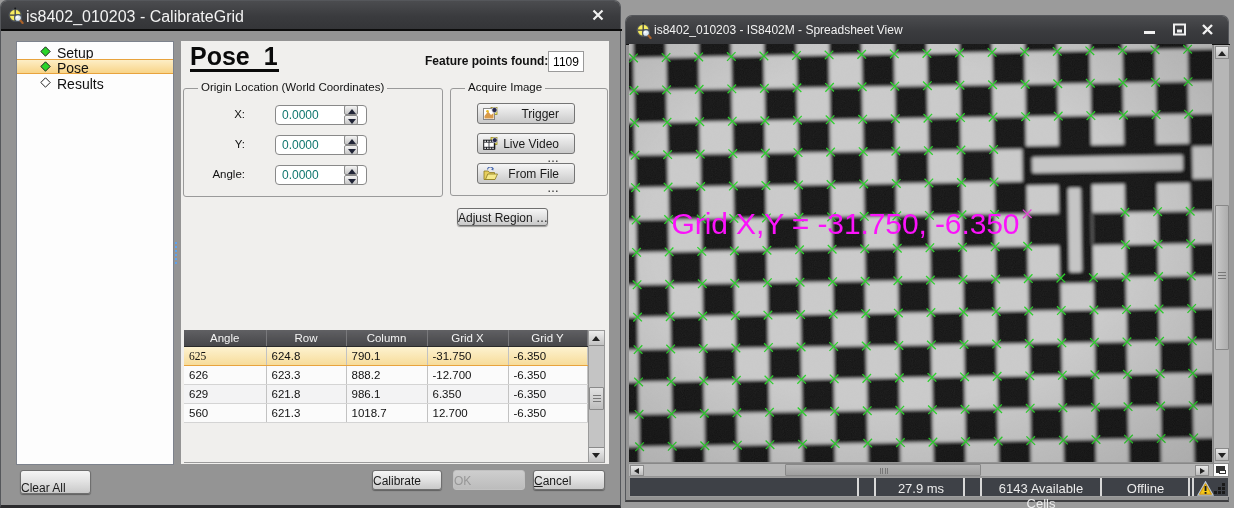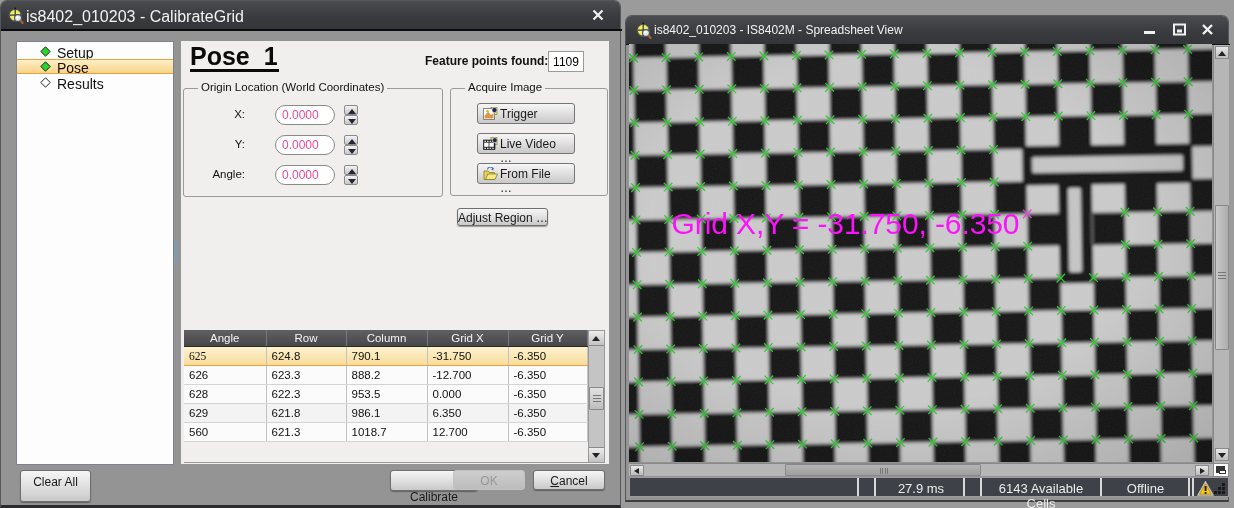--- a/index.html
+++ b/index.html
@@ -1,34 +1,34 @@
 <!DOCTYPE html>
 <html><head><meta charset="utf-8"><style>
 *{margin:0;padding:0;box-sizing:border-box}
 body{width:1234px;height:508px;position:relative;overflow:hidden;background:#9b9b9b;
  font-family:"Liberation Sans",sans-serif;-webkit-font-smoothing:antialiased}
 .win{position:absolute;background:#949494;border:1px solid #55575b}
 .tbar{position:absolute;left:0;top:0;right:0;height:28px;color:#f2f2f2;font-size:13px;
  background:linear-gradient(#4b4c4f,#3a3b3e 55%,#343538);border-radius:6px 6px 0 0}
 .btn{position:absolute;background:linear-gradient(#f5f5f5,#e3e3e3 45%,#c9c9c9);border:1px solid #6f6f6f;
- border-radius:3px;font-size:12px;color:#1a1a1a;text-align:center;box-shadow:0 1px 1px rgba(0,0,0,.35)}
+ border-radius:3px;font-size:12px;color:#1a1a1a;box-shadow:0 1px 1px rgba(0,0,0,.35)}
 .gbox{position:absolute;border:1px solid #9a9a9a;border-radius:3px}
 .gbox>b{position:absolute;top:-8px;left:14px;background:#f0efed;padding:0 3px;font-weight:400;font-size:11.5px;color:#111}
 .lbl{position:absolute;font-size:11.5px;color:#111;text-align:right}
 .spin{position:absolute;width:83px;height:20px}
-.spin .tx{position:absolute;left:0;top:0;width:60px;height:20px;background:#fff;border:1px solid #898989;
- border-radius:10px;font-size:12px;color:#ec4899;padding:2px 0 0 6px}
+.spin .tx{position:absolute;left:0;top:0;width:92px;height:20px;background:#fff;border:1px solid #898989;
+ border-radius:4px;font-size:12px;color:#0f766e;padding:2px 0 0 6px}
 .sb{position:absolute;left:69px;width:14px;height:10px;background:linear-gradient(#f4f4f4,#c6c6c6);border:1px solid #8a8a8a;border-radius:2px}
 .sb:after{content:"";position:absolute;left:3px;border-left:4px solid transparent;border-right:4px solid transparent}
 .sb.up:after{top:3px;border-bottom:5px solid #222638}
 .sb.dn:after{top:3px;border-top:5px solid #222638}
 .abtn{position:absolute;left:477px;width:98px;height:21px;background:linear-gradient(#f6f6f6,#e2e2e2 45%,#c9c9c9);
  border:1px solid #757575;border-radius:3px;font-size:12px;color:#1a1a1a}
 .abtn svg{position:absolute;left:5px;top:3px}
-.abtn span{position:absolute;left:22px;right:15px;top:3px;text-align:left}
+.abtn span{position:absolute;left:22px;right:15px;top:3px;text-align:right}
 table.grid{border-collapse:collapse;font-size:11.5px;table-layout:fixed}
 table.grid th{background:linear-gradient(#606063,#47474a);color:#f4f4f4;font-weight:400;height:16px;
  border-right:1px solid #79797c;border-bottom:1px solid #2a2a2a}
 table.grid td{height:19px;border-right:1px solid #c2c2c2;border-bottom:1px solid #d4d4d4;padding:0 0 0 5px;color:#111}
 .seg{position:absolute;top:0;bottom:0;width:2px;background:#d8d8d8}
 </style></head>
 <body>
 <div class="win" style="left:0;top:0;width:621px;height:508px;border-radius:7px 7px 0 0;border-bottom:3px solid #2b2b2d">
 <div class="tbar">
       <svg width="16" height="17" viewBox="0 0 16 17" style="position:absolute;left:7px;top:6px">
@@ -153,27 +153,20 @@
             <td style="border-bottom:1px solid #e8a33d;">-31.750</td>
             <td style="border-bottom:1px solid #e8a33d;">-6.350</td>
           </tr>
 <tr style="background:#fbfbfb">
             <td style="">626</td>
             <td style="">623.3</td>
             <td style="">888.2</td>
             <td style="">-12.700</td>
             <td style="">-6.350</td>
           </tr>
-<tr style="background:#fbfbfb">
-            <td style="">628</td>
-            <td style="">622.3</td>
-            <td style="">953.5</td>
-            <td style="">0.000</td>
-            <td style="">-6.350</td>
-          </tr>
 <tr style="background:#f3f3f4">
             <td style="">629</td>
             <td style="">621.8</td>
             <td style="">986.1</td>
             <td style="">6.350</td>
             <td style="">-6.350</td>
           </tr>
 <tr style="background:#fbfbfb">
             <td style="">560</td>
             <td style="">621.3</td>
@@ -190,22 +183,22 @@
       </div>
   <div style="position:absolute;left:0;top:56px;width:15px;height:23px;background:linear-gradient(#e2e2e2,#bebebe);border:1px solid #8a8a8a;border-radius:1px">
    <div style="position:absolute;left:3px;top:7px;width:8px;border-top:1px solid #777;height:2px"></div>
         <div style="position:absolute;left:3px;top:10px;width:8px;border-top:1px solid #777;height:2px"></div>
         <div style="position:absolute;left:3px;top:13px;width:8px;border-top:1px solid #777"></div>
   </div>
   <div style="position:absolute;left:0;bottom:0;width:15px;height:15px;background:linear-gradient(#ededed,#c2c2c2);border-top:1px solid #8a8a8a">
         <div style="position:absolute;left:3px;top:5px;border-left:4.5px solid transparent;border-right:4.5px solid transparent;border-top:5px solid #222"></div>
       </div>
 </div>
-<div class="btn" style="left:19px;top:469px;width:71px;height:32px;padding-top:4px">Clear All</div>
-<div class="btn" style="left:389px;top:469px;width:88px;height:20px;padding-top:19px">Calibrate</div>
+<div class="btn" style="left:19px;top:469px;width:71px;height:24px;padding-top:10px">Clear All</div>
+<div class="btn" style="left:371px;top:469px;width:70px;height:20px;padding-top:3px">Calibrate</div>
 <div class="btn" style="left:452px;top:469px;width:72px;height:20px;padding-top:3px;background:linear-gradient(#cecece,#bcbcbc);border-color:#c2c2c2;color:#979797;box-shadow:none">OK</div>
 <div class="btn" style="left:532px;top:469px;width:72px;height:20px;padding-top:3px"><u>C</u>ancel</div>
 </div>
 <div class="win" style="left:625px;top:15px;width:604px;height:487px;border-radius:7px 7px 0 0;border-bottom:2px solid #3f3f41">
 <div class="tbar" style="height:28px">
       <svg width="16" height="17" viewBox="0 0 16 17" style="position:absolute;left:10px;top:6px">
 <circle cx="7.2" cy="8.2" r="5.6" fill="#f6ec62" stroke="#8a8440" stroke-width="0.6"></circle>
 <path d="M7.2 2.6 V13.8 M1.6 8.2 H12.8" stroke="#3a3e46" stroke-width="1.3" fill="none"></path>
 <circle cx="7.2" cy="8.2" r="6.3" fill="none" stroke="#4a505c" stroke-width="1"></circle>
 <circle cx="7.2" cy="1.6" r="1" fill="#15161a"></circle>

